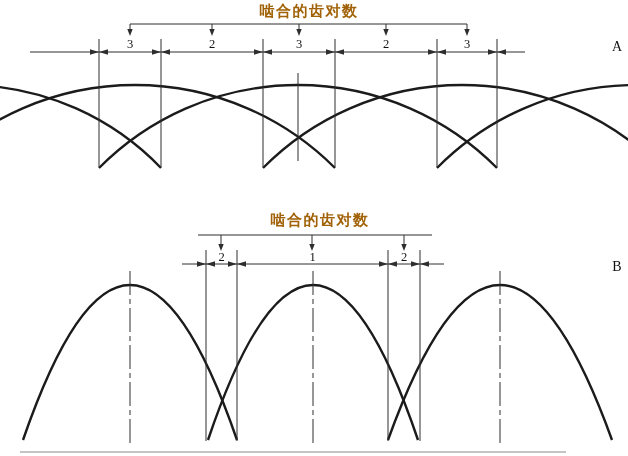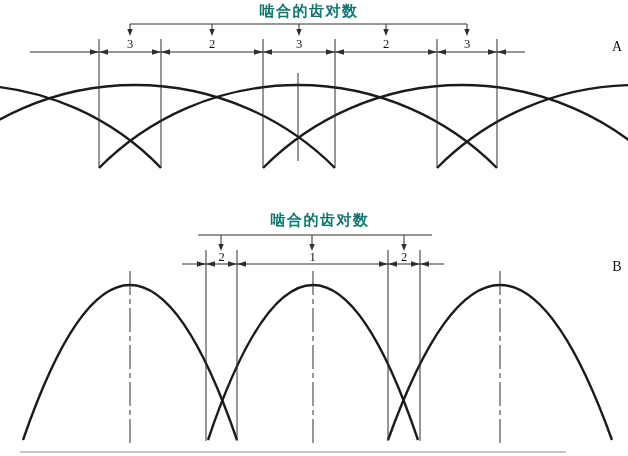--- a/index.html
+++ b/index.html
@@ -3,21 +3,21 @@
 <meta charset="utf-8">
 <style>
   html,body{margin:0;padding:0;background:#ffffff;}
   .figure{
     position:relative;width:628px;height:456px;background:#ffffff;overflow:hidden;
     font-family:"Liberation Serif","DejaVu Serif",serif;
   }
   .figure svg{position:absolute;left:0;top:0;}
   .fig-title{
     position:absolute;transform:translate(-50%,-50%);
-    font-weight:bold;font-size:15px;letter-spacing:1.5px;color:#0f766e;white-space:nowrap;
+    font-weight:bold;font-size:15px;letter-spacing:1.5px;color:#a16207;white-space:nowrap;
   }
   .side-label{
     position:absolute;transform:translate(-50%,-50%);
     font-size:14px;color:#111;
   }
 </style>
 </head>
 <body>
 
 <div class="figure">

